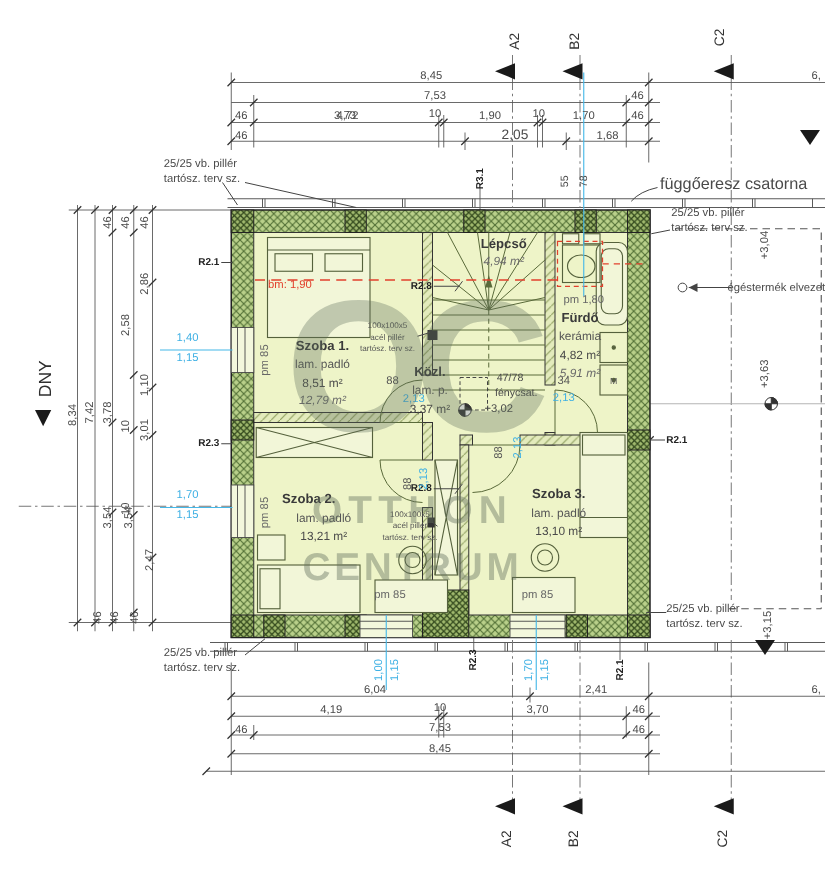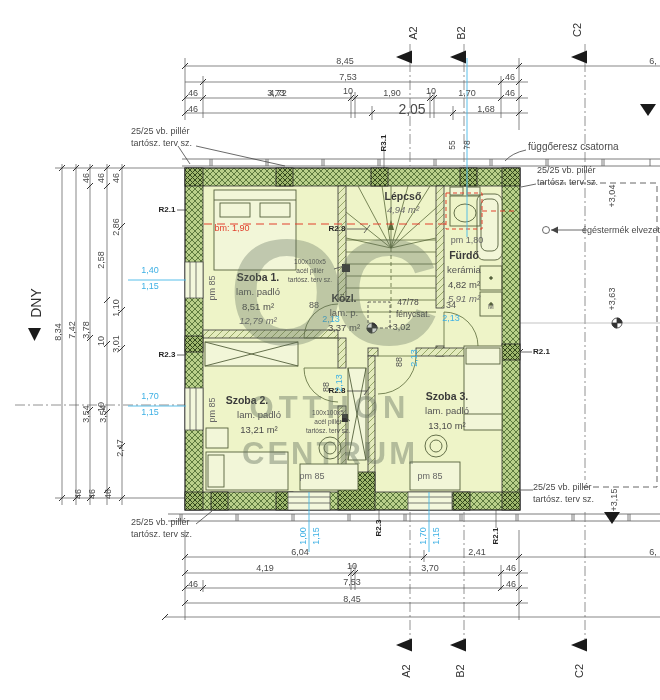--- a/index.html
+++ b/index.html
@@ -252,21 +252,21 @@
       <span class="lbl" style="left: 510px; top: 77px; font-size: 9px; color: rgb(74, 74, 74); transform: translate(-50%, -50%);">46</span>
       <span class="lbl" style="left: 193px; top: 93px; font-size: 9px; color: rgb(74, 74, 74); transform: translate(-50%, -50%);">46</span>
       <span class="lbl" style="left: 276px; top: 93px; font-size: 9px; color: rgb(74, 74, 74); transform: translate(-50%, -50%);">3,73</span>
       <span class="lbl" style="left: 348px; top: 91px; font-size: 9px; color: rgb(74, 74, 74); transform: translate(-50%, -50%);">10</span>
       <span class="lbl" style="left: 392px; top: 93px; font-size: 9px; color: rgb(74, 74, 74); transform: translate(-50%, -50%);">1,90</span>
       <span class="lbl" style="left: 431px; top: 91px; font-size: 9px; color: rgb(74, 74, 74); transform: translate(-50%, -50%);">10</span>
       <span class="lbl" style="left: 467px; top: 93px; font-size: 9px; color: rgb(74, 74, 74); transform: translate(-50%, -50%);">1,70</span>
       <span class="lbl" style="left: 510px; top: 93px; font-size: 9px; color: rgb(74, 74, 74); transform: translate(-50%, -50%);">46</span>
       <span class="lbl" style="left: 193px; top: 109px; font-size: 9px; color: rgb(74, 74, 74); transform: translate(-50%, -50%);">46</span>
       <span class="lbl" style="left: 278px; top: 93px; font-size: 9px; color: rgb(74, 74, 74); transform: translate(-50%, -50%);">4,72</span>
-      <span class="lbl" style="left: 412px; top: 109px; font-size: 14px; color: rgb(74, 74, 74); transform: translate(-50%, -50%);">2,05</span>
+      <span class="lbl" style="left: 412px; top: 109px; font-size: 11px; color: rgb(74, 74, 74); transform: translate(-50%, -50%);">2,05</span>
       <span class="lbl" style="left: 486px; top: 109px; font-size: 9px; color: rgb(74, 74, 74); transform: translate(-50%, -50%);">1,68</span>
       <span class="lbl" style="left: 413px; top: 33px; font-size: 11px; color: rgb(51, 51, 51); transform: translate(-50%, -50%) rotate(-90deg);">A2</span>
       <span class="lbl" style="left: 461px; top: 33px; font-size: 11px; color: rgb(51, 51, 51); transform: translate(-50%, -50%) rotate(-90deg);">B2</span>
       <span class="lbl" style="left: 577px; top: 30px; font-size: 11px; color: rgb(51, 51, 51); transform: translate(-50%, -50%) rotate(-90deg);">C2</span>
       <span class="lbl" style="left: 406px; top: 671px; font-size: 11px; color: rgb(51, 51, 51); transform: translate(-50%, -50%) rotate(-90deg);">A2</span>
       <span class="lbl" style="left: 460px; top: 671px; font-size: 11px; color: rgb(51, 51, 51); transform: translate(-50%, -50%) rotate(-90deg);">B2</span>
       <span class="lbl" style="left: 579px; top: 671px; font-size: 11px; color: rgb(51, 51, 51); transform: translate(-50%, -50%) rotate(-90deg);">C2</span>
       <span class="lbl" style="left: 58px; top: 332px; font-size: 9px; color: rgb(74, 74, 74); transform: translate(-50%, -50%) rotate(-90deg);">8,34</span>
       <span class="lbl" style="left: 72px; top: 330px; font-size: 9px; color: rgb(74, 74, 74); transform: translate(-50%, -50%) rotate(-90deg);">7,42</span>
       <span class="lbl" style="left: 86px; top: 178px; font-size: 9px; color: rgb(74, 74, 74); transform: translate(-50%, -50%) rotate(-90deg);">46</span>
@@ -286,21 +286,21 @@
       <span class="lbl" style="left: 92px; top: 494px; font-size: 9px; color: rgb(74, 74, 74); transform: translate(-50%, -50%) rotate(-90deg);">46</span>
       <span class="lbl" style="left: 108px; top: 494px; font-size: 9px; color: rgb(74, 74, 74); transform: translate(-50%, -50%) rotate(-90deg);">46</span>
       <span class="lbl" style="left: 36px; top: 303px; font-size: 14px; color: rgb(46, 46, 46); transform: translate(-50%, -50%) rotate(-90deg);">DNY</span>
       <span class="lbl" style="left: 150px; top: 270px; font-size: 9px; color: rgb(62, 176, 228); transform: translate(-50%, -50%);">1,40</span>
       <span class="lbl" style="left: 150px; top: 286px; font-size: 9px; color: rgb(62, 176, 228); transform: translate(-50%, -50%);">1,15</span>
       <span class="lbl" style="left: 150px; top: 396px; font-size: 9px; color: rgb(62, 176, 228); transform: translate(-50%, -50%);">1,70</span>
       <span class="lbl" style="left: 150px; top: 412px; font-size: 9px; color: rgb(62, 176, 228); transform: translate(-50%, -50%);">1,15</span>
       <span class="lbl" style="left: 452px; top: 145px; font-size: 8.5px; color: rgb(74, 74, 74); transform: translate(-50%, -50%) rotate(-90deg);">55</span>
       <span class="lbl" style="left: 467px; top: 145px; font-size: 8.5px; color: rgb(74, 74, 74); transform: translate(-50%, -50%) rotate(-90deg);">78</span>
       <span class="lbl" style="left: 384px; top: 143px; font-size: 8px; color: rgb(34, 34, 34); font-weight: 700; transform: translate(-50%, -50%) rotate(-90deg);">R3.1</span>
-      <span class="lbl" style="left: 528px; top: 147px; font-size: 10px; color: rgb(74, 74, 74); transform: translate(0px, -50%);">függőeresz csatorna</span>
+      <span class="lbl" style="left: 528px; top: 147px; font-size: 13px; color: rgb(74, 74, 74); transform: translate(0px, -50%);">függőeresz csatorna</span>
       <span class="lbl" style="left: 537px; top: 170px; font-size: 9px; color: rgb(74, 74, 74); transform: translate(0px, -50%);">25/25 vb. pillér</span>
       <span class="lbl" style="left: 537px; top: 182px; font-size: 9px; color: rgb(74, 74, 74); transform: translate(0px, -50%);">tartósz. terv sz.</span>
       <span class="lbl" style="left: 612px; top: 196px; font-size: 9px; color: rgb(74, 74, 74); transform: translate(-50%, -50%) rotate(-90deg);">+3,04</span>
       <span class="lbl" style="left: 582px; top: 230px; font-size: 9px; color: rgb(74, 74, 74); transform: translate(0px, -50%);">égéstermék elvezetés</span>
       <span class="lbl" style="left: 612px; top: 299px; font-size: 9px; color: rgb(74, 74, 74); transform: translate(-50%, -50%) rotate(-90deg);">+3,63</span>
       <span class="lbl" style="left: 533px; top: 352px; font-size: 8px; color: rgb(34, 34, 34); font-weight: 700; transform: translate(0px, -50%);">R2.1</span>
       <span class="lbl" style="left: 131px; top: 131px; font-size: 9px; color: rgb(74, 74, 74); transform: translate(0px, -50%);">25/25 vb. pillér</span>
       <span class="lbl" style="left: 131px; top: 143px; font-size: 9px; color: rgb(74, 74, 74); transform: translate(0px, -50%);">tartósz. terv sz.</span>
       <span class="lbl" style="left: 131px; top: 522px; font-size: 9px; color: rgb(74, 74, 74); transform: translate(0px, -50%);">25/25 vb. pillér</span>
       <span class="lbl" style="left: 131px; top: 534px; font-size: 9px; color: rgb(74, 74, 74); transform: translate(0px, -50%);">tartósz. terv sz.</span>

